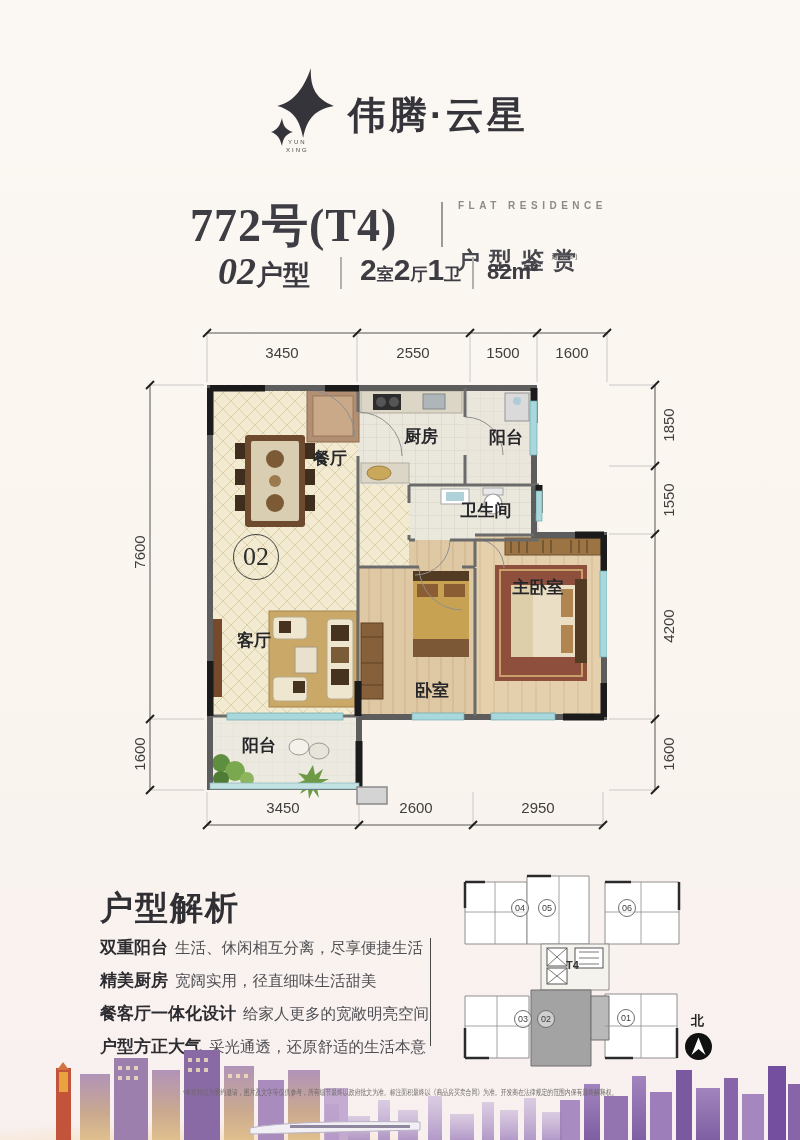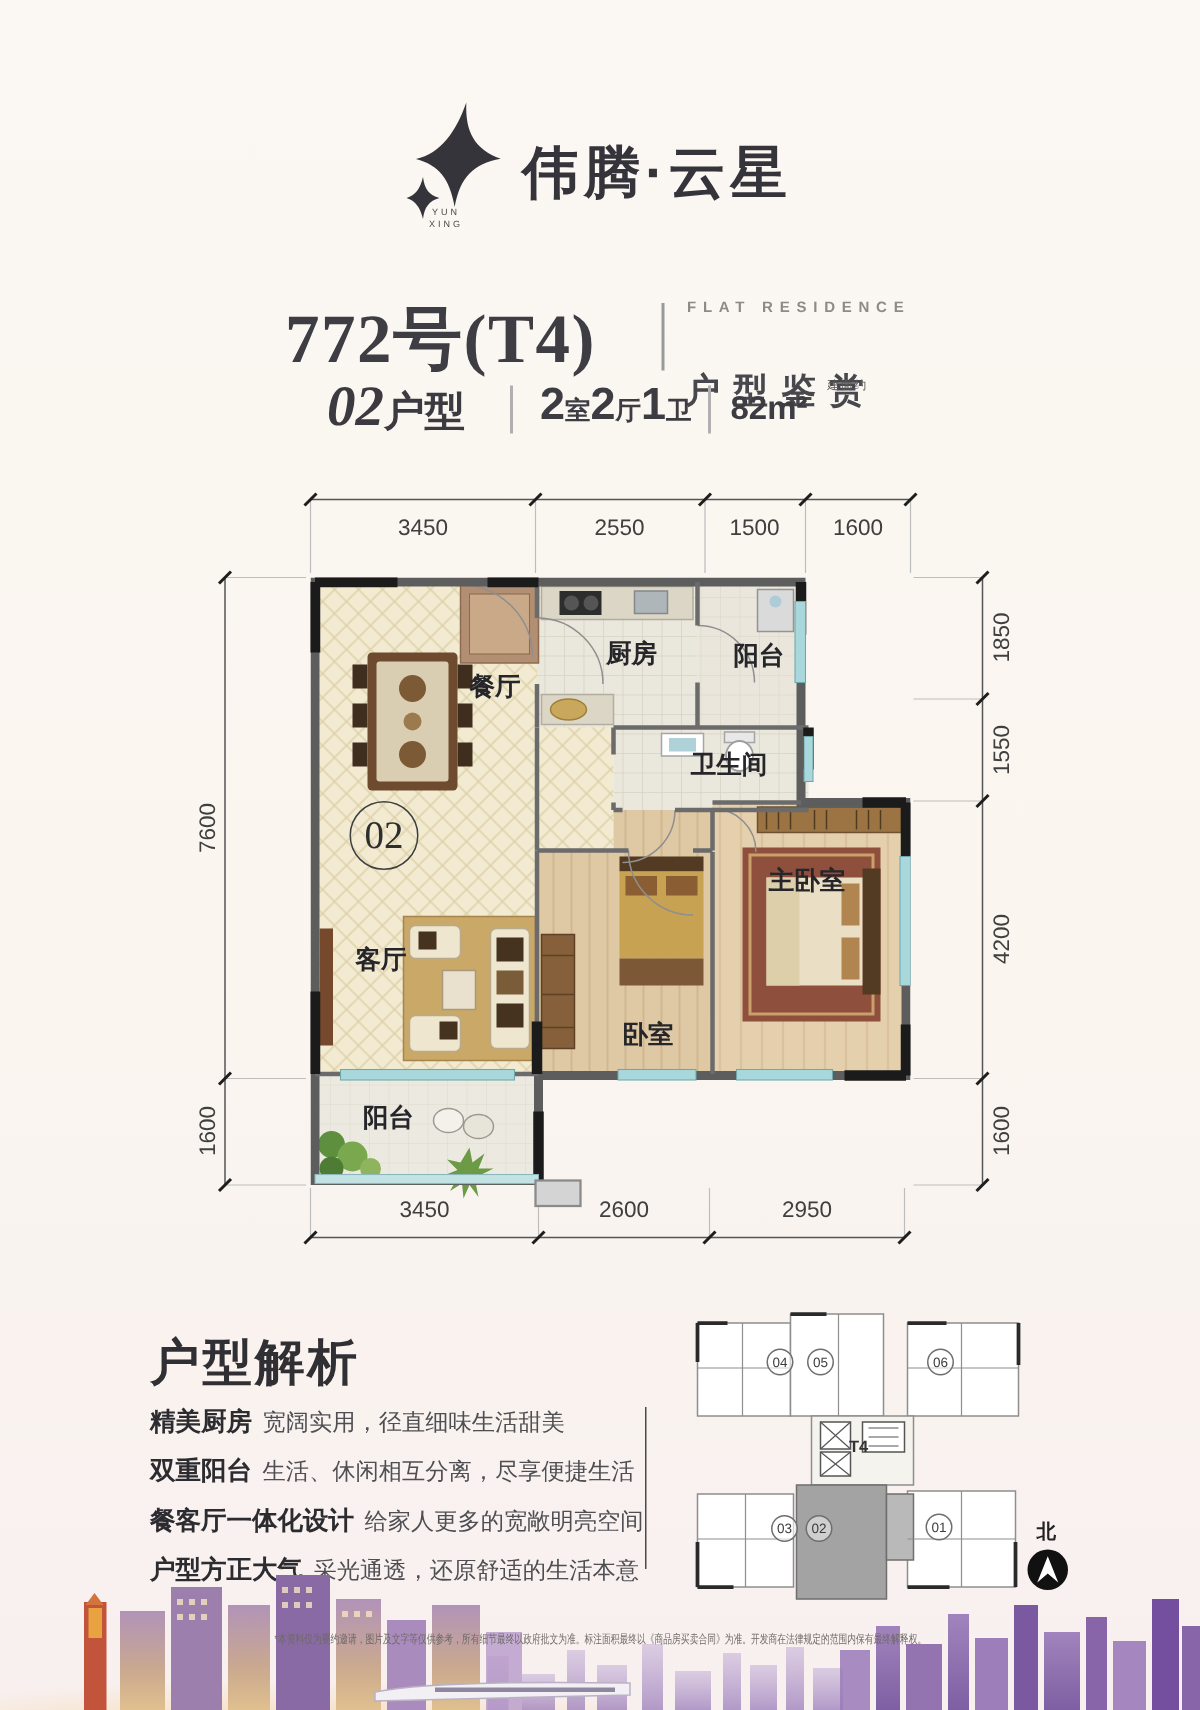--- a/index.html
+++ b/index.html
@@ -335,24 +335,24 @@
 <span class="room-label" style="left:486px;top:510px;">卫生间</span>
 <span class="room-label" style="left:254px;top:640px;">客厅</span>
 <span class="room-label" style="left:432px;top:690px;">卧室</span>
 <span class="room-label" style="left:538px;top:587px;">主卧室</span>
 <span class="room-label" style="left:259px;top:745px;">阳台</span>
 <div class="unit-badge" style="left:233px;top:534px;">02</div>
 
 <div class="abs analysis-title" style="left:100px;top:886px;">户型解析</div>
 <div class="abs" style="left:100px;top:936px;width:310px;">
   <div class="analysis-item">
-    <span class="analysis-head">精美厨房</span><span class="analysis-desc">宽阔实用，径直细味生活甜美</span>
+    <span class="analysis-head">双重阳台</span><span class="analysis-desc">生活、休闲相互分离，尽享便捷生活</span>
   </div>
   <div class="analysis-item">
-    <span class="analysis-head">双重阳台</span><span class="analysis-desc">生活、休闲相互分离，尽享便捷生活</span>
+    <span class="analysis-head">精美厨房</span><span class="analysis-desc">宽阔实用，径直细味生活甜美</span>
   </div>
   <div class="analysis-item">
     <span class="analysis-head">餐客厅一体化设计</span><span class="analysis-desc">给家人更多的宽敞明亮空间</span>
   </div>
   <div class="analysis-item">
     <span class="analysis-head">户型方正大气</span><span class="analysis-desc">采光通透，还原舒适的生活本意</span>
   </div>
 </div>
 <div class="abs" style="left:430px;top:938px;width:1px;height:108px;background:#4a4a4a;"></div>
 

